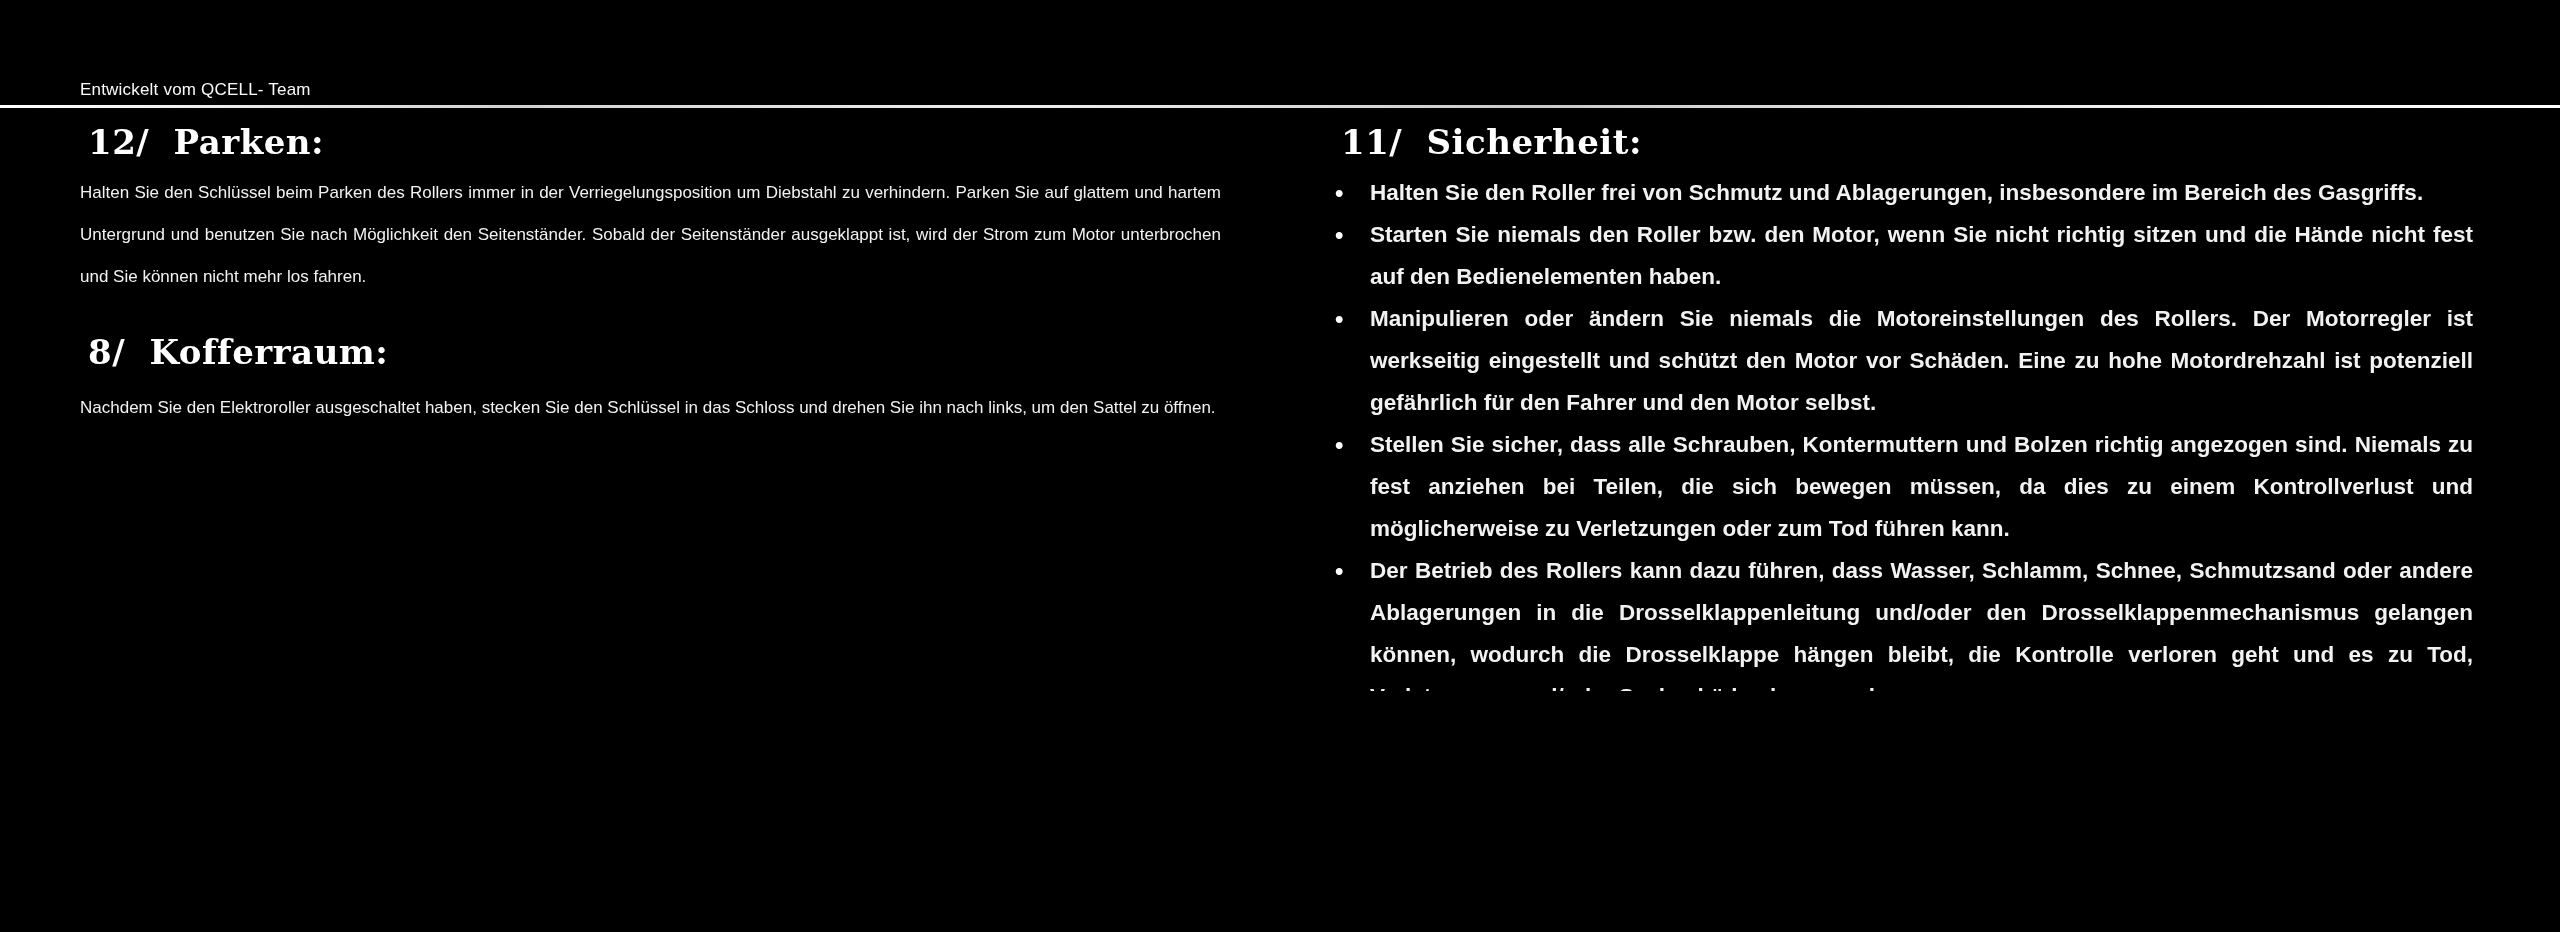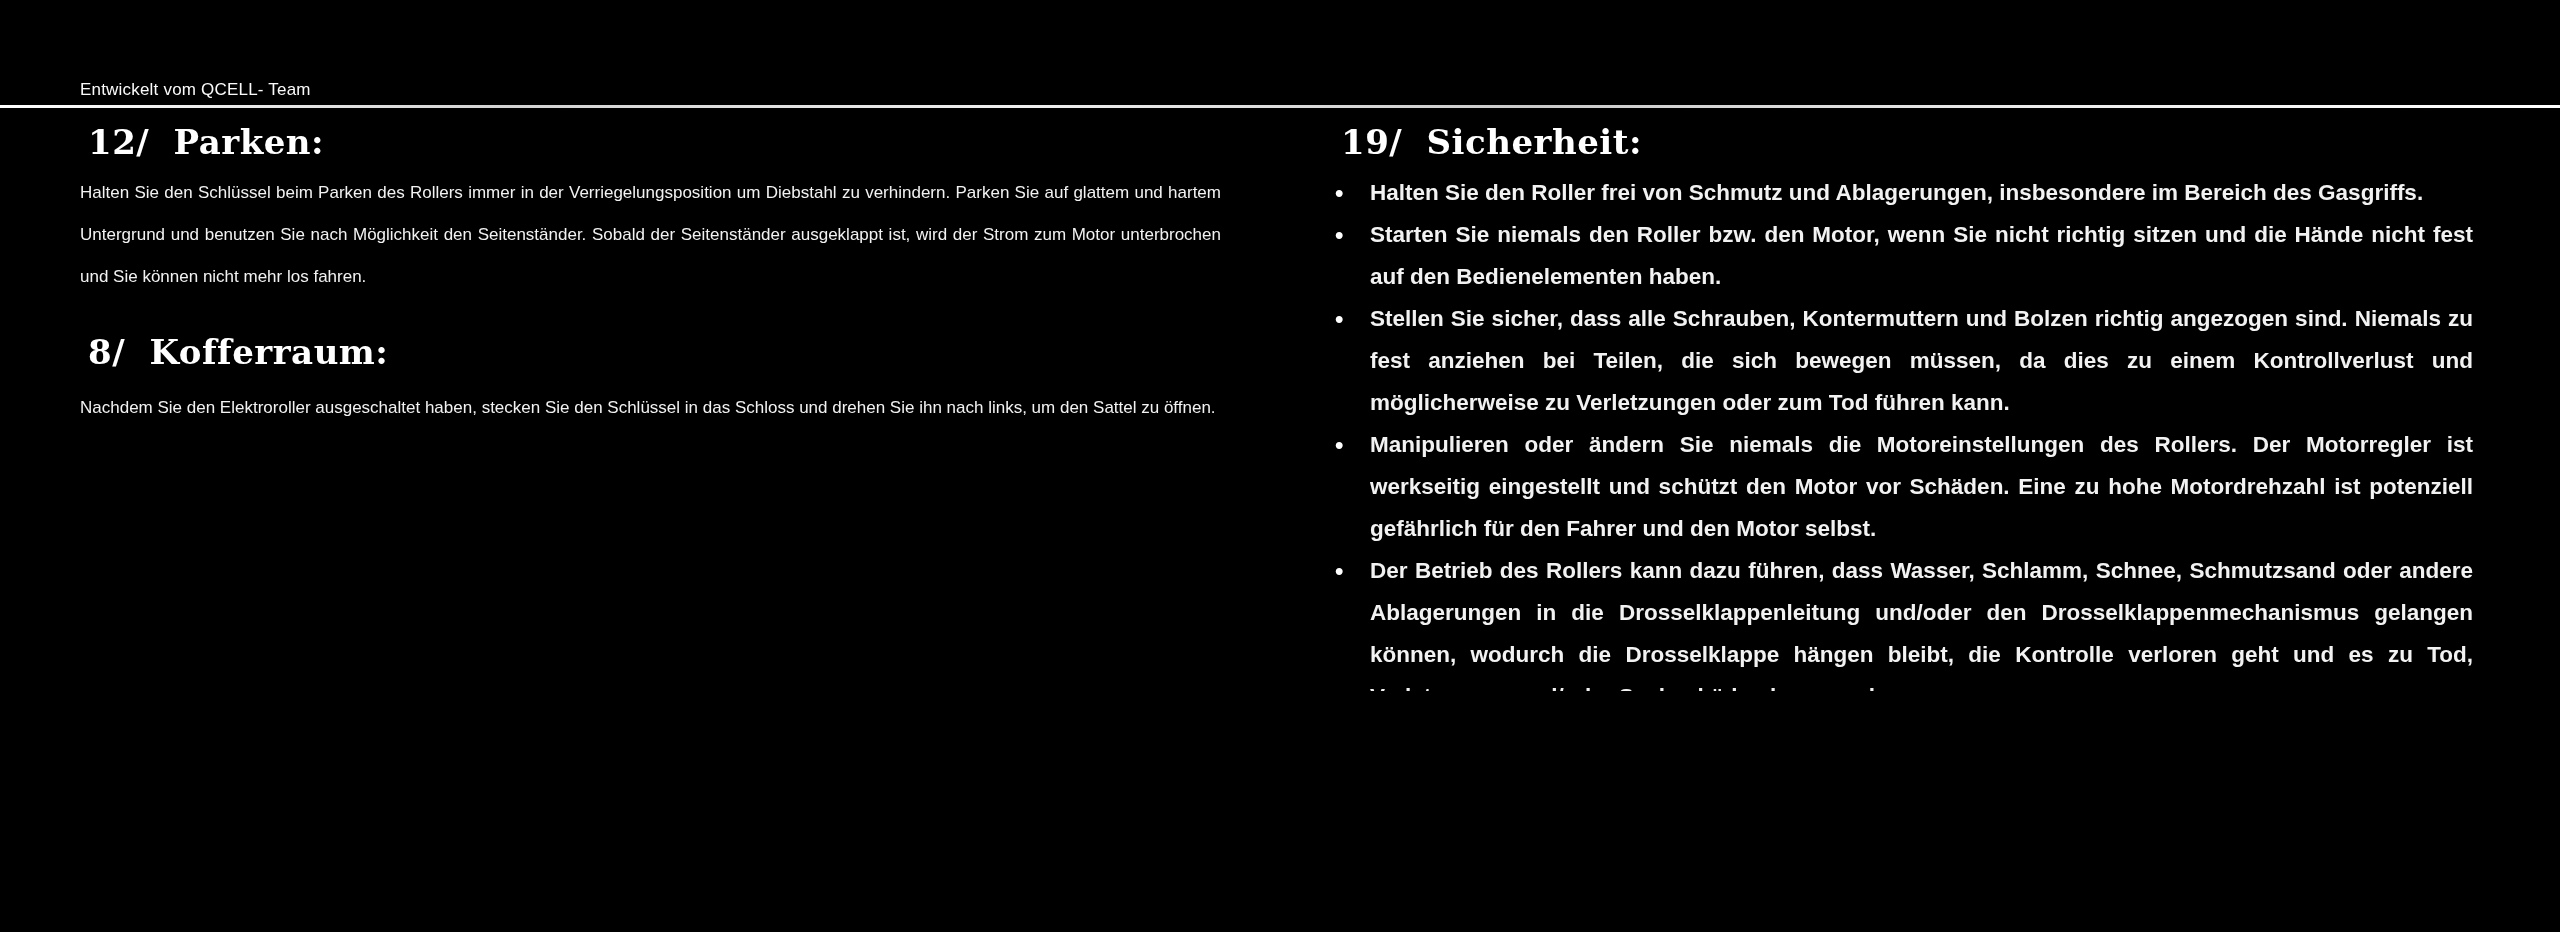--- a/index.html
+++ b/index.html
@@ -107,26 +107,26 @@
 
   <div class="column left">
     <h2 class="section-heading">12/ Parken:</h2>
     <p class="body-text first">Halten Sie den Schlüssel beim Parken des Rollers immer in der Verriegelungsposition um Diebstahl zu verhindern. Parken Sie auf glattem und hartem Untergrund und benutzen Sie nach Möglichkeit den Seitenständer. Sobald der Seitenständer ausgeklappt ist, wird der Strom zum Motor unterbrochen und Sie können nicht mehr los fahren.</p>
 
     <h2 class="section-heading second-heading">8/ Kofferraum:</h2>
     <p class="body-text second">Nachdem Sie den Elektroroller ausgeschaltet haben, stecken Sie den Schlüssel in das Schloss und drehen Sie ihn nach links, um den Sattel zu öffnen.</p>
   </div>
 
   <div class="column right">
-    <h2 class="section-heading">19/ Sicherheit:</h2>
+    <h2 class="section-heading">11/ Sicherheit:</h2>
     <ul class="bullet-list">
       <li>Halten Sie den Roller frei von Schmutz und Ablagerungen, insbesondere im Bereich des Gasgriffs.</li>
       <li>Starten Sie niemals den Roller bzw. den Motor, wenn Sie nicht richtig sitzen und die Hände nicht fest auf den Bedienelementen haben.</li>
+      <li>Manipulieren oder ändern Sie niemals die Motoreinstellungen des Rollers. Der Motorregler ist werkseitig eingestellt und schützt den Motor vor Schäden. Eine zu hohe Motordrehzahl ist potenziell gefährlich für den Fahrer und den Motor selbst.</li>
       <li>Stellen Sie sicher, dass alle Schrauben, Kontermuttern und Bolzen richtig angezogen sind. Niemals zu fest anziehen bei Teilen, die sich bewegen müssen, da dies zu einem Kontrollverlust und möglicherweise zu Verletzungen oder zum Tod führen kann.</li>
-      <li>Manipulieren oder ändern Sie niemals die Motoreinstellungen des Rollers. Der Motorregler ist werkseitig eingestellt und schützt den Motor vor Schäden. Eine zu hohe Motordrehzahl ist potenziell gefährlich für den Fahrer und den Motor selbst.</li>
       <li>Der Betrieb des Rollers kann dazu führen, dass Wasser, Schlamm, Schnee, Schmutzsand oder andere Ablagerungen in die Drosselklappenleitung und/oder den Drosselklappenmechanismus gelangen können, wodurch die Drosselklappe hängen bleibt, die Kontrolle verloren geht und es zu Tod, Verletzungen und/oder Sachschäden kommen kann.</li>
     </ul>
   </div>
 
   <div class="page-number left">S. 22</div>
 
   <div class="page-number right">S. 23</div>
 
 </div>
 

